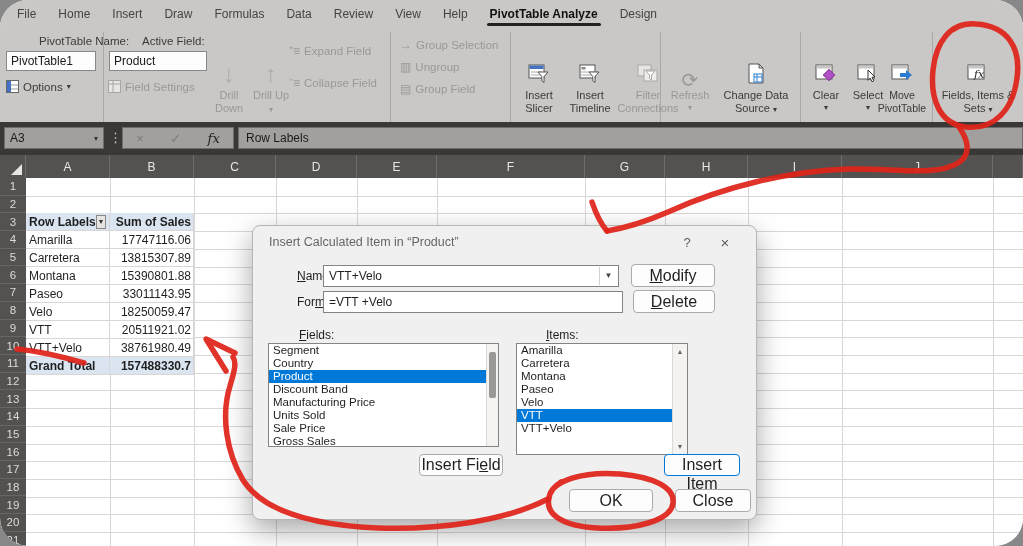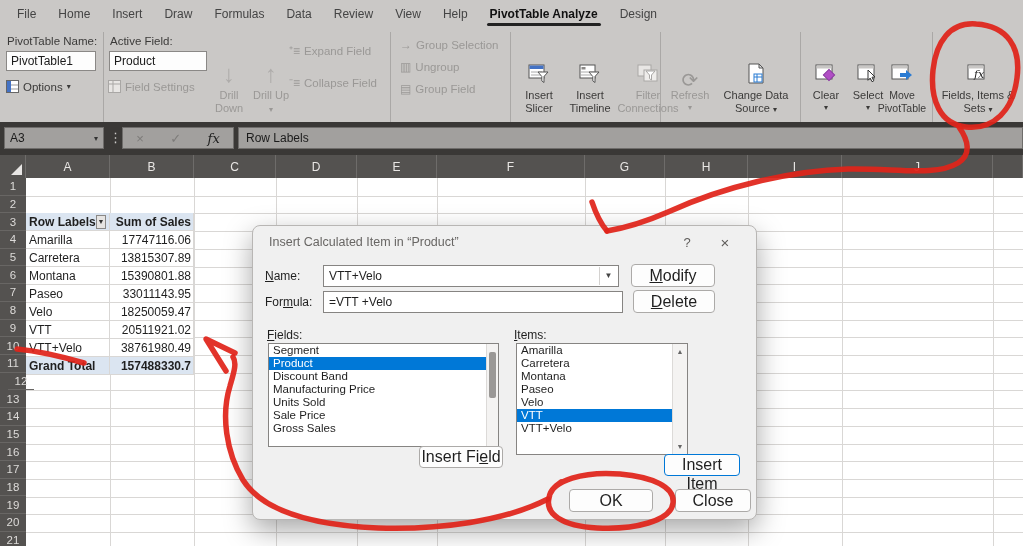--- a/index.html
+++ b/index.html
@@ -1,19 +1,19 @@
 <!DOCTYPE html>
 <html style="--accent: #0078d7; --red: #e0231a; --pivot-blue: #dbe5f1;"><head>
 <meta charset="utf-8">
 <style>
   * { margin:0; padding:0; box-sizing:border-box; }
   html,body { background:#888; }
   #app {
     position:relative; width:1023px; height:546px; overflow:hidden;
-    font-family:"Liberation Sans", sans-serif; background:#fff;
+    font-family:"Liberation Sans", sans-serif; background:#fff;border-radius:28px;
     -webkit-font-smoothing:antialiased;
   }
   
   #tabbar {
     position:absolute; left:0; top:0; width:1023px; height:28px;
     background:#cac8c6; display:flex; align-items:center; padding-left:6px;
   }
   .tab { padding:0 11px; font-size:12px; color:#444; height:28px; line-height:28px; position:relative; cursor:default; white-space:nowrap; }
   .tab.active { font-weight:bold; color:#111; }
   .tab.active::after { content:""; position:absolute; left:8px; right:8px; bottom:2px; height:3px; background:#222; border-radius:2px; }
@@ -58,21 +58,21 @@
   .pcell.b { width:84px; justify-content:flex-end; padding-right:2px; }
   .phead { background:var(--pivot-blue); font-weight:bold; }
   .filterbtn { width:14px; height:14px; background:#e6e4e2; border:1px solid #8a8886; font-size:7px; color:#333; display:flex; align-items:center; justify-content:center; margin-left:auto; }
   
   #dialog { position:absolute; left:252px; top:225px; width:505px; height:295px; background:#f0f0f0; border:1px solid #b8b6b4; border-radius:8px; box-shadow:0 10px 28px rgba(0,0,0,.35); z-index:5; font-size:12px; color:#1f1f1f; }
   #dlg-title { position:absolute; left:16px; top:9px; font-size:12.5px; color:#68666
 4; color:#686664; }
   .dlg-sysbtn { position:absolute; top:7px; width:30px; height:20px; text-align:center; color:#5f5d5b; font-size:13px; line-height:20px; }
   #dlg-help { right:54px; }
   #dlg-x { right:16px; font-size:15px; }
-  .dlabel { position:absolute; }
+  .dlabel { position:absolute;margin-left:32px; }
   .dinput { position:absolute; height:22px; background:#fff; border:1px solid #868482; padding:2px 5px; font-size:12px; line-height:16px; }
   .combo-chev { position:absolute; right:1px; top:1px; bottom:1px; width:18px; border-left:1px solid #d4d2d0; display:flex; align-items:center; justify-content:center; font-size:8px; color:#444; }
   .dbtn { position:absolute; background:#fdfdfd; border:1px solid #acaaa8; border-radius:4px; font-size:16px; color:#1f1f1f; text-align:center; }
   .dbtn.focus { border:1.5px solid var(--accent); }
   .listbox { position:absolute; background:#fff; border:1px solid #868482; overflow:hidden; }
   .list-item { height:13px; line-height:13px; font-size:11.5px; padding:0 4px; white-space:nowrap; }
   .list-item.sel { background:var(--accent); color:#fff; }
   .sbar { position:absolute; right:0; top:0; bottom:0; background:#f4f3f2; border-left:1px solid #dcdad8; }
   .sarrow { position:absolute; left:0; right:0; text-align:center; font-size:7px; color:#666; }
   .sthumb { position:absolute; left:2px; right:2px; background:#9a9896; border-radius:2px; }
@@ -344,21 +344,21 @@
         <div class="rhcell" style="height: 17.7px;">2</div>
         <div class="rhcell" style="height: 17.7px;">3</div>
         <div class="rhcell" style="height: 17.7px;">4</div>
         <div class="rhcell" style="height: 17.7px;">5</div>
         <div class="rhcell" style="height: 17.7px;">6</div>
         <div class="rhcell" style="height: 17.7px;">7</div>
         <div class="rhcell" style="height: 17.7px;">8</div>
         <div class="rhcell" style="height: 17.7px;">9</div>
         <div class="rhcell" style="height: 17.7px;">10</div>
         <div class="rhcell" style="height: 17.7px;">11</div>
-        <div class="rhcell" style="height: 17.7px; margin-left: 8px;">12</div>
+        <div class="rhcell" style="height: 17.7px;">12</div>
         <div class="rhcell" style="height: 17.7px;">13</div>
         <div class="rhcell" style="height: 17.7px;">14</div>
         <div class="rhcell" style="height: 17.7px;">15</div>
         <div class="rhcell" style="height: 17.7px;">16</div>
         <div class="rhcell" style="height: 17.7px;">17</div>
         <div class="rhcell" style="height: 17.7px;">18</div>
         <div class="rhcell" style="height: 17.7px;">19</div>
         <div class="rhcell" style="height: 17.7px;">20</div>
         <div class="rhcell" style="height: 17.7px;">21</div>
       </div>
@@ -419,20 +419,21 @@
       <span>=VTT +Velo</span>
     </div>
     <div class="dbtn" style="left:380px; top:64px; width:82px; height:23px; line-height:21px"><u>D</u>elete</div>
 
     <div class="dlabel" style="left:14px; top:102px"><u>F</u>ields:</div>
     <div class="listbox" style="left:15px; top:117px; width:231px; height:104px" id="fieldsbox">
       <div class="sbar" style="width:12px">
           <div class="sthumb" style="top:8px; height:46px"></div>
         </div>
     <div class="list-item">Segment</div>
+        <div class="list-item">Country</div>
         <div class="list-item sel">Product</div>
         <div class="list-item">Discount Band</div>
         <div class="list-item">Manufacturing Price</div>
         <div class="list-item">Units Sold</div>
         <div class="list-item">Sale Price</div>
         <div class="list-item">Gross Sales</div>
       </div>
 
     <div class="dlabel" style="left:261px; top:102px"><u>I</u>tems:</div>
     <div class="listbox" style="left:263px; top:117px; width:172px; height:112px" id="itemsbox">
@@ -442,21 +443,21 @@
       </div>
     <div class="list-item">Amarilla</div>
         <div class="list-item">Carretera</div>
         <div class="list-item">Montana</div>
         <div class="list-item">Paseo</div>
         <div class="list-item">Velo</div>
         <div class="list-item sel">VTT</div>
         <div class="list-item">VTT+Velo</div>
       </div>
 
-    <div class="dbtn" style="left:166px; top:220px; width:84px; height:22px; line-height:20px">Insert Fi<u>e</u>ld</div>
+    <div class="dbtn" style="left:166px; top:228px; width:84px; height:22px; line-height:20px">Insert Fi<u>e</u>ld</div>
     <div class="dbtn focus" style="left:411px; top:228px; width:76px; height:22px; line-height:19px">Insert I<u>t</u>em</div>
     <div class="dbtn" style="left:316px; top:263px; width:84px; height:23px; line-height:21px">OK</div>
     <div class="dbtn" style="left:422px; top:263px; width:76px; height:23px; line-height:21px">Close</div>
   </div>
 
   <svg id="anno" width="1023" height="546" viewBox="0 0 1023 546">
     <path class="anno" d="M 976,24 C 1008,26 1021,48 1017,78 C 1013,110 994,130 966,127 C 940,124 930,100 933,70 C 936,42 950,22 976,24"></path>
     <path class="anno" d="M 959,127 C 968,140 972,154 958,163 C 935,177 895,168 848,169 C 790,171 725,186 668,212 C 645,222 625,228 607,231"></path>
     <path class="anno" d="M 592,202 C 596,214 601,224 607,231"></path>
     <path class="anno" d="M 549,498 C 551,480 585,471 620,474 C 653,477 675,487 673,503 C 671,521 634,530 597,528 C 562,526 545,514 549,498 C 550,491 555,486 561,482"></path>

